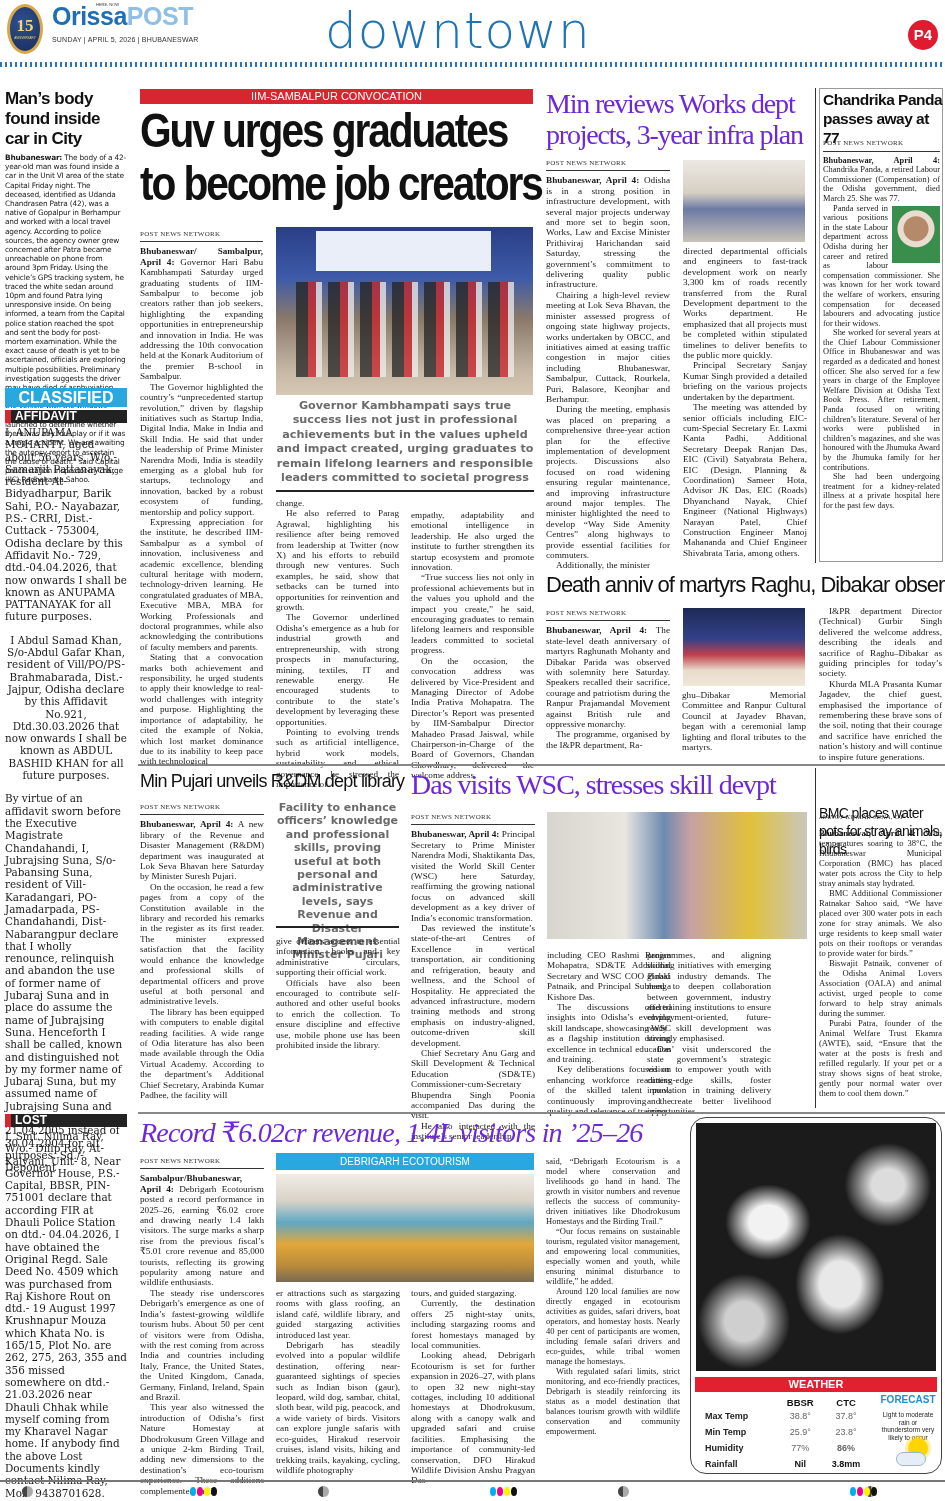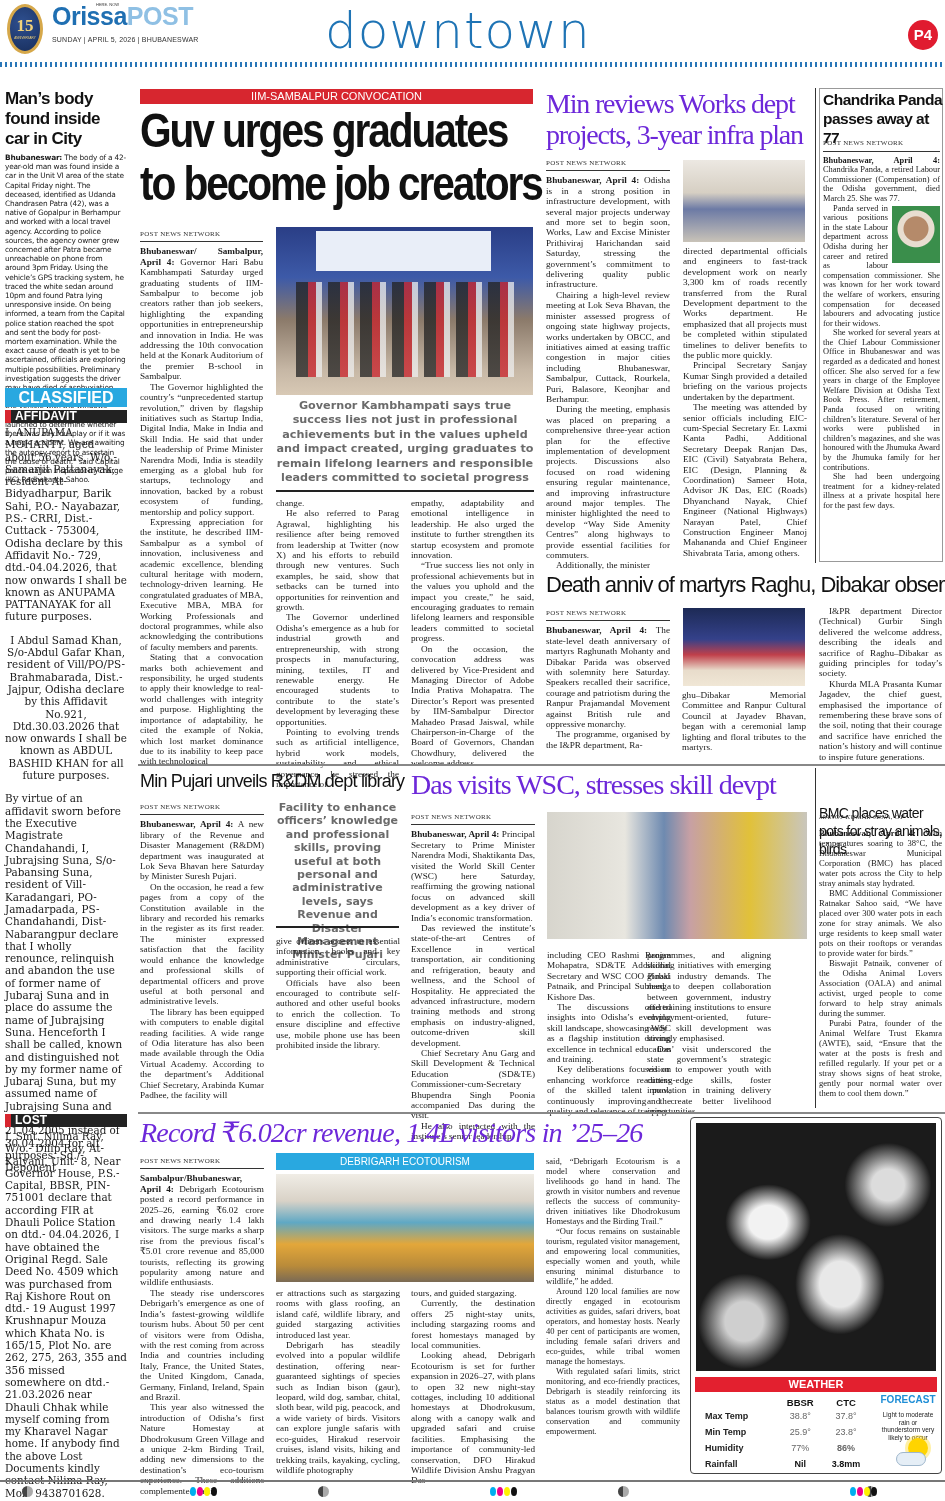--- a/index.html
+++ b/index.html
@@ -82,21 +82,21 @@
   <div class="abs" style="left:20px;top:55px;width:220px;height:95px;background:repeating-linear-gradient(90deg,#222 0 12px,#c9212a 12px 20px,#eee 20px 26px,transparent 26px 32px);opacity:.75;"></div>
 </div>
 <div class="abs quote" style="left:276px;top:399px;width:258px;font-size:11.2px;line-height:14.4px;">Governor Kambhampati says true success lies not just in professional achievements but in the values upheld and impact created, urging graduates to remain lifelong learners and responsible leaders committed to societal progress</div>
 <div class="abs" style="left:276px;top:490px;width:258px;height:2px;background:#222;"></div>
 <div class="abs txt" style="left:276px;top:498px;width:123px;">
   <p class="first">change.</p>
   <p>He also referred to Parag Agrawal, highlighting his resilience after being removed from leadership at Twitter (now X) and his efforts to rebuild through new ventures. Such examples, he said, show that setbacks can be turned into opportunities for reinvention and growth.</p>
   <p>The Governor underlined Odisha’s emergence as a hub for industrial growth and entrepreneurship, with strong prospects in manufacturing, mining, textiles, IT and renewable energy. He encouraged students to contribute to the state’s development by leveraging these opportunities.</p>
   <p>Pointing to evolving trends such as artificial intelligence, hybrid work models, sustainability and ethical governance, he stressed the importance of</p>
 </div>
-<div class="abs txt" style="left:411px;top:498px;width:123px;">
+<div class="abs txt" style="left:411px;top:510px;width:123px;">
   <p class="first">empathy, adaptability and emotional intelligence in leadership. He also urged the institute to further strengthen its startup ecosystem and promote innovation.</p>
   <p>“True success lies not only in professional achievements but in the values you uphold and the impact you create,” he said, encouraging graduates to remain lifelong learners and responsible leaders committed to societal progress.</p>
   <p>On the occasion, the convocation address was delivered by Vice-President and Managing Director of Adobe India Prativa Mohapatra. The Director’s Report was presented by IIM-Sambalpur Director Mahadeo Prasad Jaiswal, while Chairperson-in-Charge of the Board of Governors, Chandan Chowdhury, delivered the welcome address.</p>
 </div>
 
 <div class="abs serifhead" style="left:546px;top:88px;width:265px;font-size:28px;line-height:31px;letter-spacing:-1.2px;">Min reviews Works dept projects, 3-year infra plan</div>
 <div class="abs txt" style="left:546px;top:158px;width:124px;">
   <div class="byline">POST NEWS NETWORK</div>
   <p class="first"><b>Bhubaneswar, April 4:</b> <span>Odisha is in a strong position in infrastructure development, with several major projects underway and more set to begin soon, Works, Law and Excise Minister Prithiviraj Harichandan said Saturday, stressing the government’s commitment to delivering quality public infrastructure.</span></p>
   <p>Chairing a high-level review meeting at Lok Seva Bhavan, the minister assessed progress of ongoing state highway projects, works undertaken by OBCC, and initiatives aimed at easing traffic congestion in major cities including Bhubaneswar, Sambalpur, Cuttack, Rourkela, Puri, Balasore, Keonjhar and Berhampur.</p>
@@ -204,21 +204,21 @@
   <p>Currently, the destination offers 25 night-stay units, including stargazing rooms and forest homestays managed by local communities.</p>
   <p>Looking ahead, Debrigarh Ecotourism is set for further expansion in 2026–27, with plans to open 32 new night-stay cottages, including 10 additional homestays at Dhodrokusum, along with a canopy walk and upgraded safari and cruise facilities. Emphasising the importance of community-led conservation, DFO Hirakud Wildlife Division Anshu Pragyan Das</p>
 </div>
 <div class="abs txt" style="left:546px;top:1156px;width:134px;font-size:8.5px;line-height:10px;">
   <p class="first">said, “Debrigarh Ecotourism is a model where conservation and livelihoods go hand in hand. The growth in visitor numbers and revenue reflects the success of community-driven initiatives like Dhodrokusum Homestays and the Birding Trail.”</p>
   <p>“Our focus remains on sustainable tourism, regulated visitor management, and empowering local communities, especially women and youth, while ensuring minimal disturbance to wildlife,” he added.</p>
   <p>Around 120 local families are now directly engaged in ecotourism activities as guides, safari drivers, boat operators, and homestay hosts. Nearly 40 per cent of participants are women, including female safari drivers and eco-guides, while tribal women manage the homestays.</p>
   <p>With regulated safari limits, strict monitoring, and eco-friendly practices, Debrigarh is steadily reinforcing its status as a model destination that balances tourism growth with wildlife conservation and community empowerment.</p>
 </div>
 
-<div class="abs" style="left:690px;top:1117px;width:252px;height:357px;border:1px solid #444;border-radius:4px;overflow:hidden;">
+<div class="abs" style="left:690px;top:1117px;width:252px;height:357px;border:1px solid #444;border-radius:16px;overflow:hidden;">
   <div class="abs" style="left:5px;top:5px;width:240px;height:248px;background:radial-gradient(ellipse at 30% 40%,#f2f2f2 0 8%,transparent 18%),radial-gradient(ellipse at 60% 65%,#e8e8e8 0 10%,transparent 22%),radial-gradient(ellipse at 80% 25%,#dcdcdc 0 6%,transparent 16%),radial-gradient(ellipse at 20% 80%,#cfcfcf 0 7%,transparent 17%),#1b1b1b;"></div>
   <div class="abs label-bar" style="left:4px;top:259px;width:242px;height:15px;background:#e3202f;font-size:11px;line-height:15px;">WEATHER</div>
   <div class="abs" style="left:8px;top:276px;width:170px;font-family:'Liberation Sans',sans-serif;">
     <div style="display:flex;height:14px;align-items:flex-end;">
       <div style="width:82px"></div>
       <div style="width:48px;text-align:center;font-size:9.5px;font-weight:bold;">BBSR</div>
       <div style="width:48px;text-align:center;font-size:9.5px;font-weight:bold;">CTC</div>
     </div>
     <div id="weather-rows">
         <div style="display: flex; height: 16px; align-items: center; font-size: 9px;">

